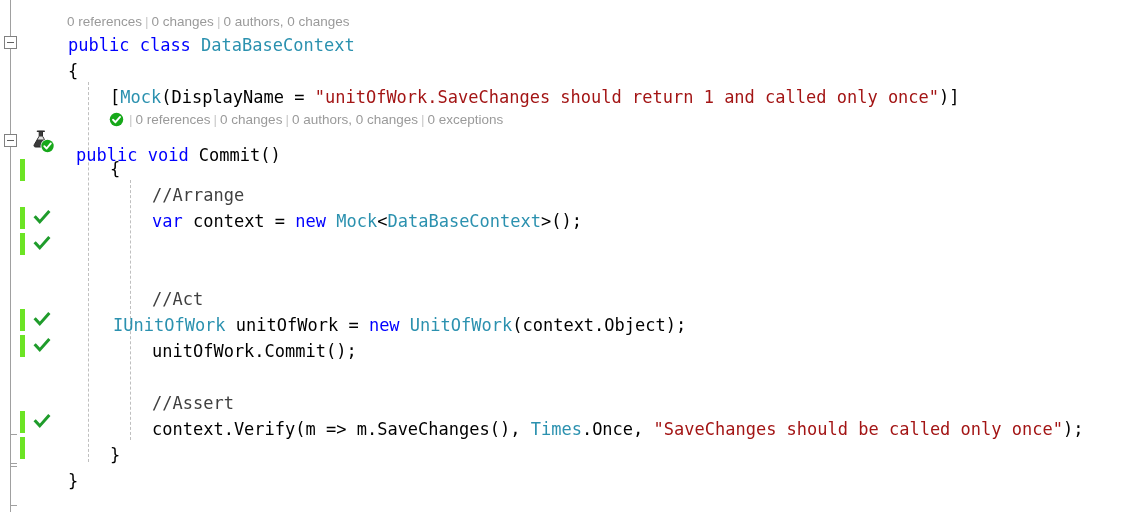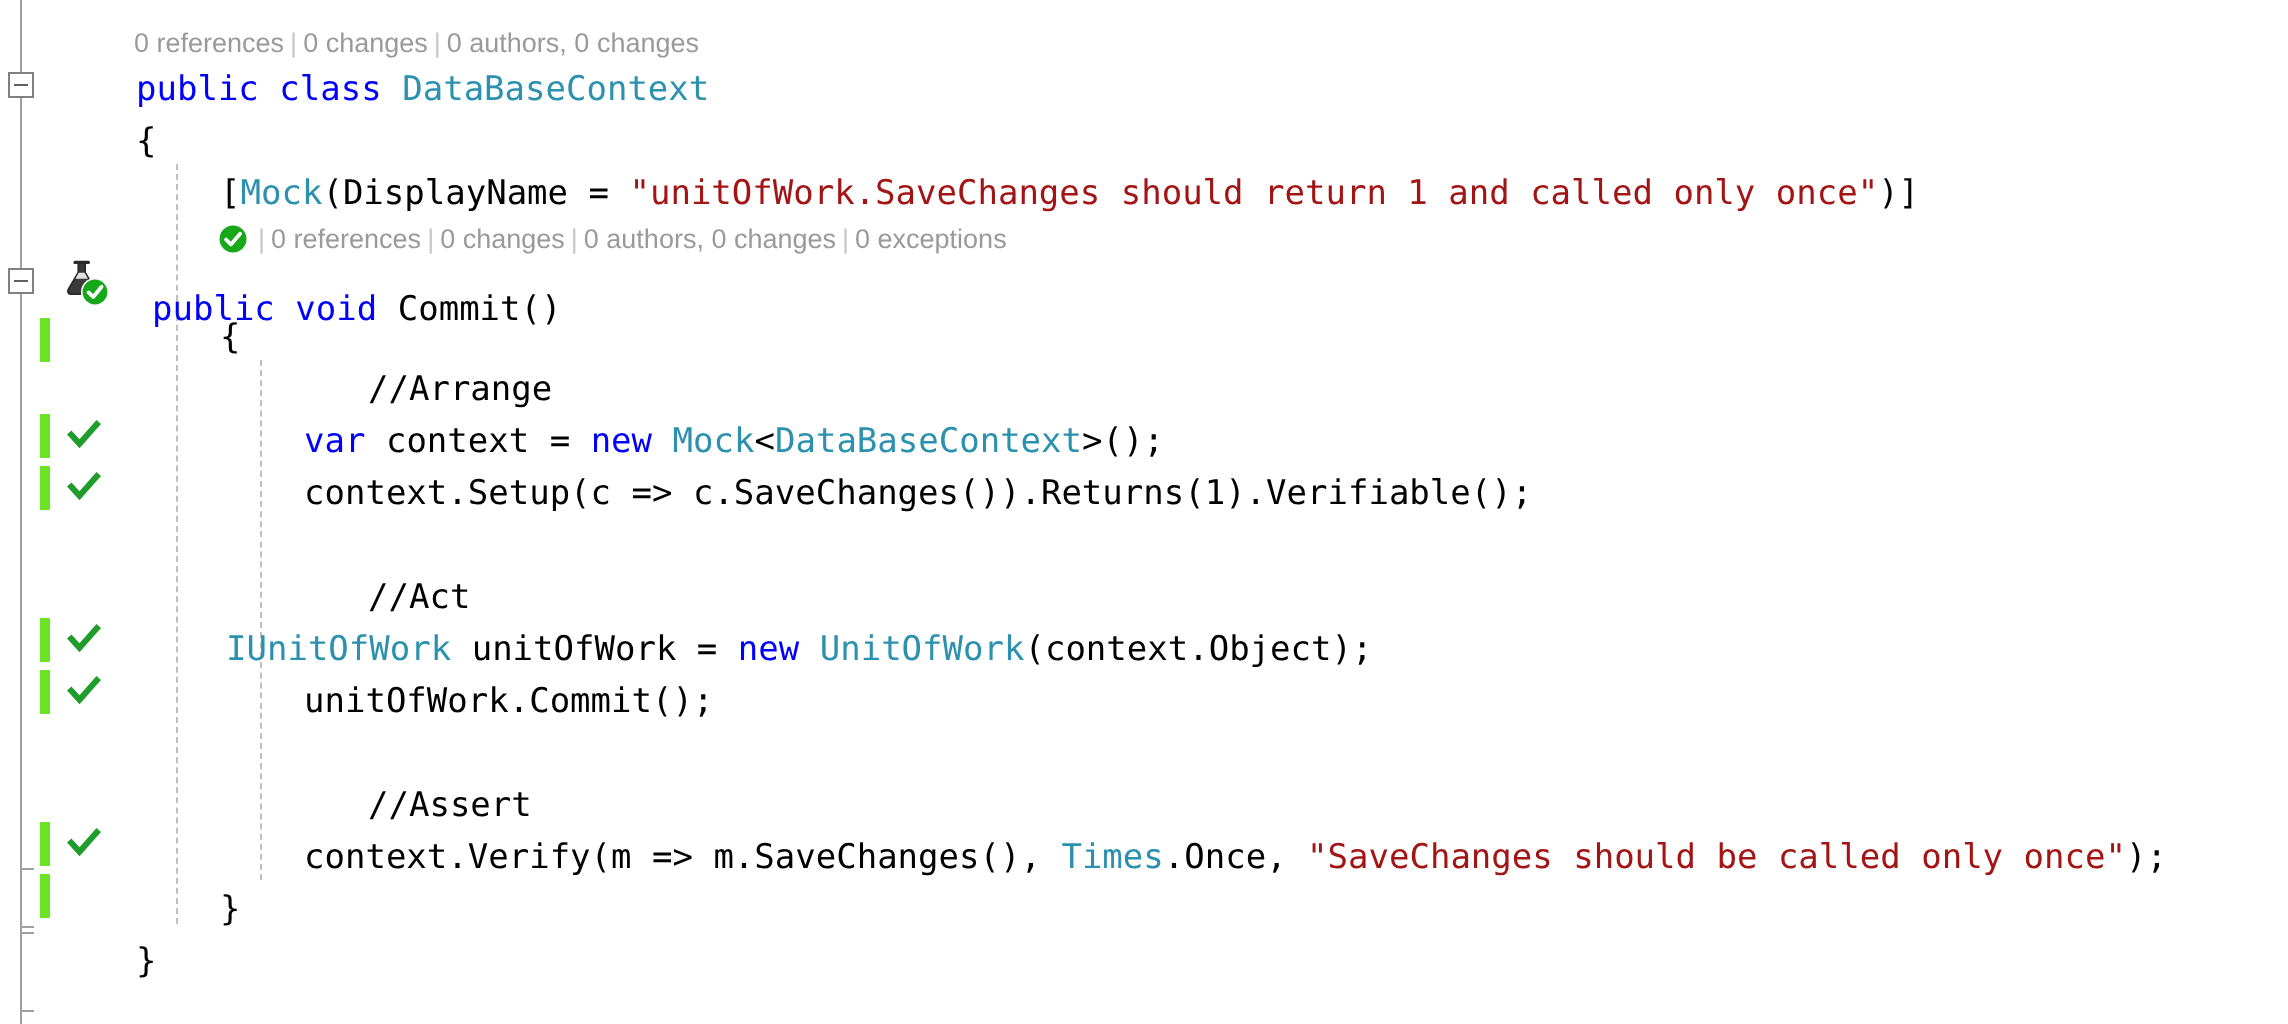--- a/index.html
+++ b/index.html
@@ -104,21 +104,21 @@
     font-size: 17px;
     font-family: "DejaVu Sans Mono", "Liberation Mono", monospace;
     color: #000000;
     letter-spacing: 0px;
   }
 
   
   .kw   { color: #0000ff; margin-top: 40px; }
   .type { color: #2b91af; }
   .str  { color: #a31515; }
-  .cmt  { color: #000000; margin-left: 32px; }
+  .cmt  { color: #404040; }
   .plain{ color: #000000; }
   .punct{ color: #000000; }
 
   
   .codelens {
     position: absolute;
     height: 20px;
     line-height: 20px;
     white-space: pre;
     font-size: 13.5px;
@@ -192,21 +192,20 @@
             <circle cx="8" cy="8" r="7.2" fill="#17a81a"></circle>
             <path d="M4.3 8.3 L6.9 10.9 L11.8 5.2" fill="none" stroke="#ffffff" stroke-width="2" stroke-linecap="round" stroke-linejoin="round"></path>
           </svg></span><span class="sep">|</span><span>0 references</span><span class="sep">|</span><span>0 changes</span><span class="sep">|</span><span>0 authors, 0 changes</span><span class="sep">|</span><span>0 exceptions</span></div>
       <div class="line" style="top: 32px; padding-left: 68px;"><span class="kw">public</span><span class="plain"> </span><span class="kw">class</span><span class="plain"> </span><span class="type">DataBaseContext</span></div>
       <div class="line" style="top: 58px; padding-left: 68px;"><span class="punct">{</span></div>
       <div class="line" style="top: 84px; padding-left: 110px;"><span class="punct">[</span><span class="type">Mock</span><span class="plain">(DisplayName = </span><span class="str">"unitOfWork.SaveChanges should return 1 and called only once"</span><span class="plain">)]</span></div>
       <div class="line" style="top: 142px; padding-left: 76px;"><span class="kw">public</span><span class="plain"> </span><span class="kw">void</span><span class="plain"> Commit()</span></div>
       <div class="line" style="top: 156px; padding-left: 110px;"><span class="punct">{</span></div>
       <div class="line" style="top: 182px; padding-left: 152px;"><span class="cmt">//Arrange</span></div>
       <div class="line" style="top: 208px; padding-left: 152px;"><span class="kw">var</span><span class="plain"> context = </span><span class="kw">new</span><span class="plain"> </span><span class="type">Mock</span><span class="plain">&lt;</span><span class="type">DataBaseContext</span><span class="plain">&gt;();</span></div>
-      <div class="line" style="top: 234px; padding-left: 152px;"><span class="plain">context.Setup(c =&gt; c.SaveChanges()).Returns(1).Verifiable();</span></div>
       <div class="line" style="top: 260px; padding-left: 152px;"></div>
       <div class="line" style="top: 286px; padding-left: 152px;"><span class="cmt">//Act</span></div>
       <div class="line" style="top: 312px; padding-left: 113px;"><span class="type">IUnitOfWork</span><span class="plain"> unitOfWork = </span><span class="kw">new</span><span class="plain"> </span><span class="type">UnitOfWork</span><span class="plain">(context.Object);</span></div>
       <div class="line" style="top: 338px; padding-left: 152px;"><span class="plain">unitOfWork.Commit();</span></div>
       <div class="line" style="top: 364px; padding-left: 152px;"></div>
       <div class="line" style="top: 390px; padding-left: 152px;"><span class="cmt">//Assert</span></div>
       <div class="line" style="top: 416px; padding-left: 152px;"><span class="plain">context.Verify(m =&gt; m.SaveChanges(), </span><span class="type">Times</span><span class="plain">.Once, </span><span class="str">"SaveChanges should be called only once"</span><span class="plain">);</span></div>
       <div class="line" style="top: 442px; padding-left: 110px;"><span class="punct">}</span></div>
       <div class="line" style="top: 468px; padding-left: 68px;"><span class="punct">}</span></div>
     </div>

